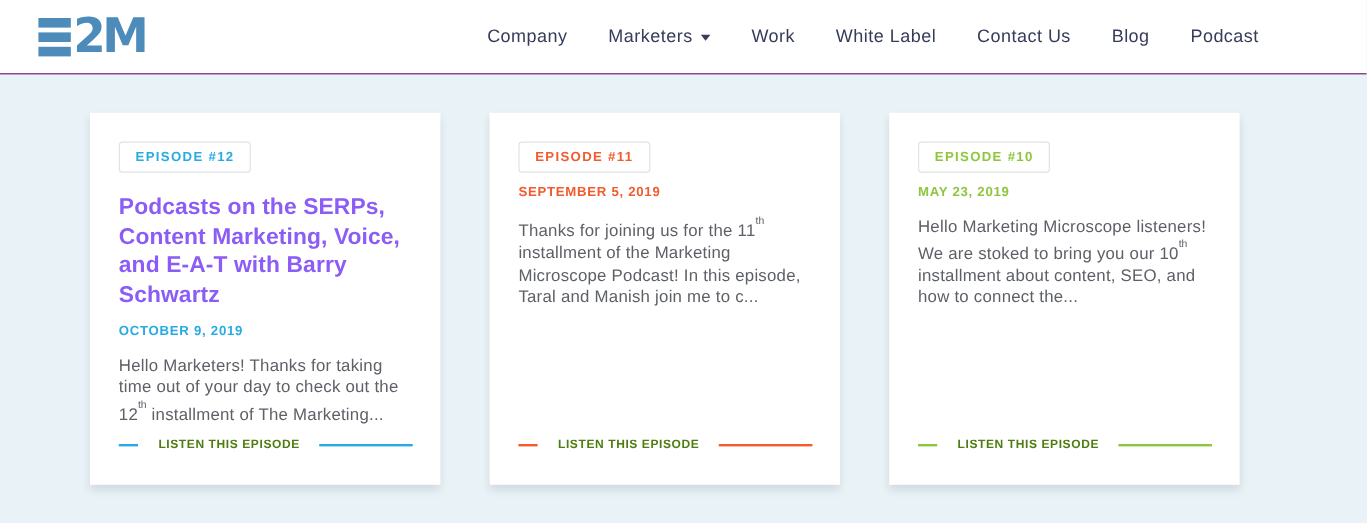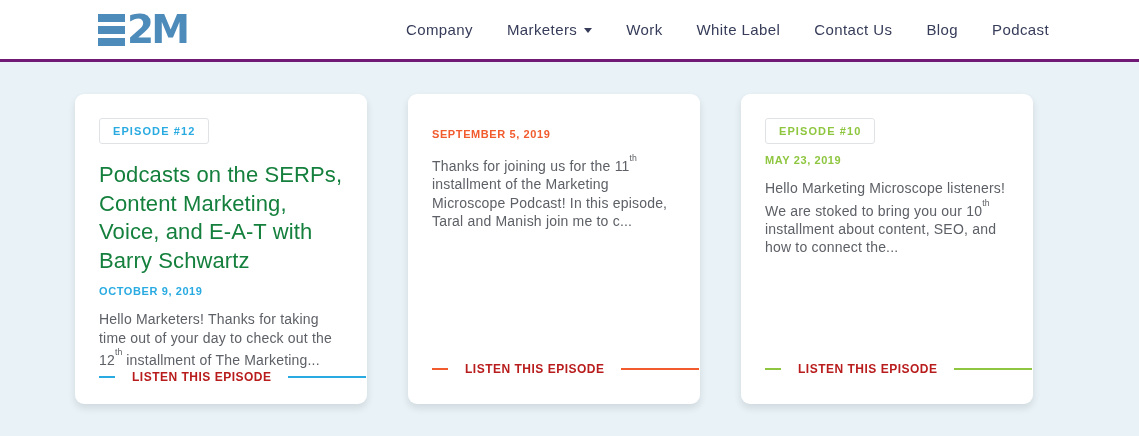--- a/index.html
+++ b/index.html
@@ -6,23 +6,23 @@
   html,body { width:1139px; height:436px; overflow:hidden; }
   body {
     font-family:"Liberation Sans", sans-serif;
     background:#e9f2f6;
     -webkit-font-smoothing:antialiased;
   }
 
   
   .header {
     height:62px; background:#ffffff;
-    border-bottom:3px solid #701a75;
+    border-bottom:1px solid #701a75;
     display:flex; align-items:center;
-    padding:0 90px 0 98px;
+    padding:0 90px 0 32px;
     gap:8px;
   }
   .logo { display:flex; align-items:center; cursor:pointer; height:42px; }
   .logo-e { display:flex; flex-direction:column; justify-content:center; gap:4px; margin-right:2px; }
   .logo-e i { display:block; width:27px; height:8px; background:#4d8bba; }
   .logo-2m {
     font-weight:700; font-size:39px; line-height:1; color:#4d8bba;
     letter-spacing:-3px; font-family:"DejaVu Sans", sans-serif;
     transform:scaleY(1.02);
   }
@@ -42,55 +42,55 @@
   .cards {
     display:flex; gap:41px;
     padding:32px 0 0 75px;
   }
   .card {
     --accent:#29abe2;
     width:292px; height:310px;
     background:#ffffff;
     box-shadow:0 4px 7px rgba(60,70,85,0.14);
     padding:24px 24px 28px 24px;
-    display:flex; flex-direction:column; align-items:flex-start;border-radius:9px;
+    display:flex; flex-direction:column; align-items:flex-start;
   }
   .badge {
     display:inline-block;
     border:1px solid #e0e3e6; border-radius:3px;
     background:#ffffff;
     padding:6px 13px;
     font-size:11px; font-weight:700; letter-spacing:1.1px;
     color:var(--accent);
   }
   .title {
     margin-top:17px;
-    font-size:22px; line-height:1.3; font-weight:400;
-    color:#15803d; letter-spacing:0.1px; cursor:pointer;
+    font-size:19px; line-height:1.3; font-weight:700;
+    color:#8b5cf6; letter-spacing:0.1px; cursor:pointer;
   }
   .date {
     margin-top:10px;
     font-size:11px; font-weight:700; letter-spacing:0.6px;
     color:var(--accent);
   }
   .excerpt {
     margin-top:13px;
     font-size:14px; line-height:18.5px; color:#5d6066;
     letter-spacing:0.2px;
   }
   .excerpt sup { font-size:0.62em; position:relative; top:-0.45em; letter-spacing:0; }
   .cta {
     margin-top:auto;
     display:flex; align-items:center;
     text-decoration:none; cursor:pointer; width:100%;
   }
   .cta .dash { width:16px; height:2px; background:var(--accent); margin-right:17px; flex:none; }
   .cta .cta-label {
-    font-size:12px; font-weight:700; letter-spacing:0.5px;
-    color:#b91c1c; white-space:nowrap;
+    font-size:10px; font-weight:700; letter-spacing:0.5px;
+    color:#4d7c0f; white-space:nowrap;
   }
   .cta .line { height:2px; background:var(--accent); width:78px; margin-left:16px; flex:none; }
 </style>
 </head>
 <body>
 
 <header class="header">
   <a class="logo">
     <span class="logo-e">
         <i></i>
@@ -133,20 +133,21 @@
     <div class="date">OCTOBER 9, 2019</div>
     <p class="excerpt"><span>Hello Marketers! Thanks for taking time out of your day to check out the 12</span><sup>th</sup><span> installment of The Marketing...</span></p>
     <a class="cta">
       <span class="dash"></span>
       <span class="cta-label">LISTEN THIS EPISODE</span>
       <span class="line"></span>
     </a>
   </article>
 
   <article class="card" style="--accent: #f15b2d;">
+    <span class="badge">EPISODE #11</span>
     <div class="date">SEPTEMBER 5, 2019</div>
     <p class="excerpt"><span>Thanks for joining us for the 11</span><sup>th</sup><span> installment of the Marketing Microscope Podcast! In this episode, Taral and Manish join me to c...</span></p>
     <a class="cta">
       <span class="dash"></span>
       <span class="cta-label">LISTEN THIS EPISODE</span>
       <span class="line"></span>
     </a>
   </article>
 
   <article class="card" style="--accent: #8fc640;">

